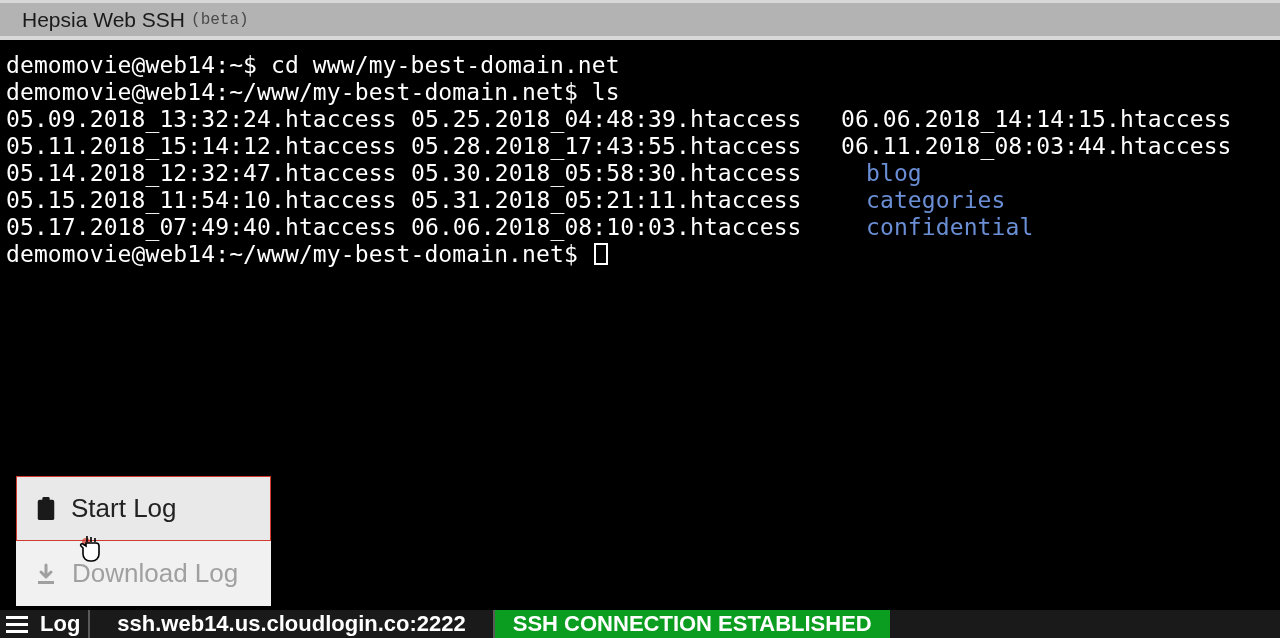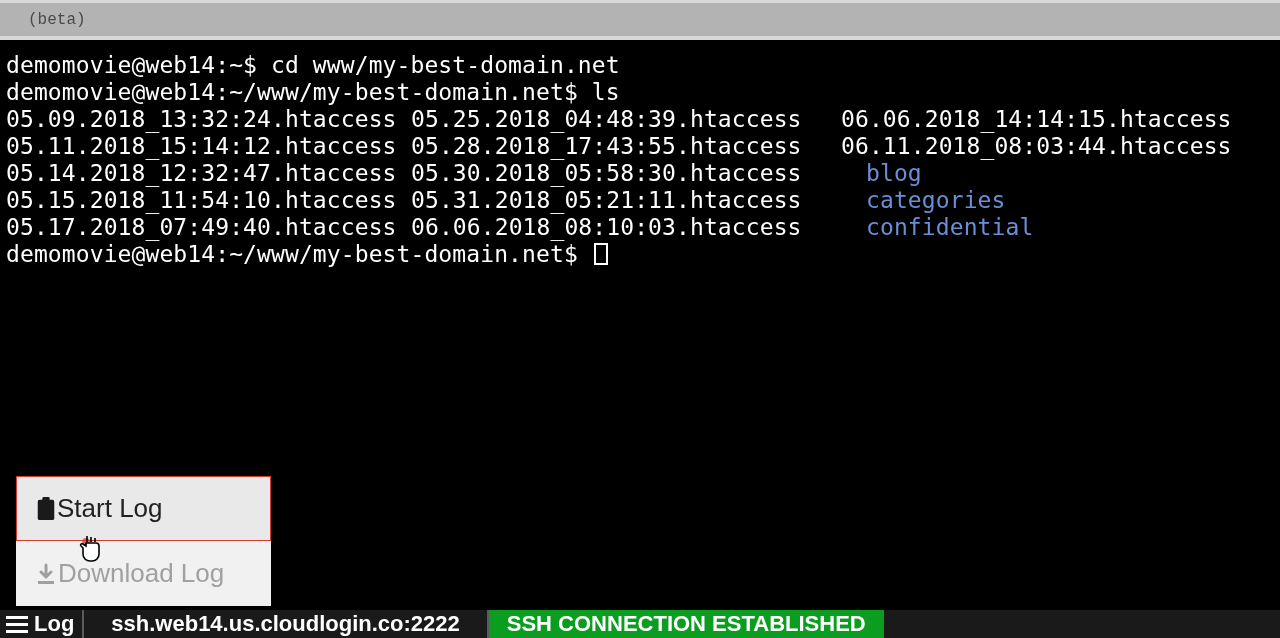--- a/index.html
+++ b/index.html
@@ -72,20 +72,21 @@
     font-family: "Helvetica Neue", Arial, sans-serif;
     box-shadow: 0 0 0 1px rgba(0,0,0,0.15);
   }
   .popup-item {
     display: flex;
     align-items: center;
     height: 65px;
     padding: 0 18px;
     font-size: 26px;
     color: #222;
+    gap: 14px;
   }
   .popup-item.hover {
     background: #e9e9e9;
     border: 1px solid #d23a2f;
   }
   .popup-item.disabled { color: #a0a0a0; }
   .popup-item .lbl { white-space: nowrap; }
 
   .clipboard-icon svg { width: 22px; height: 26px; display:block; }
   .download-icon  svg { width: 24px; height: 24px; display:block; }
@@ -120,37 +121,38 @@
     font-weight: 700;
     color: #fff;
   }
   .status-bar .seg {
     display: flex;
     align-items: center;
     padding: 0 27px;
     border-right: 2px solid #5a5a5a;
     white-space: nowrap;
   }
-  .status-bar .seg.menu { padding: 0 8px 0 6px; gap:6px;}
+  .status-bar .seg.menu { padding: 0 8px 0 6px; gap:12px;}
   .hamburger {
     display:inline-flex; flex-direction:column; justify-content:center;
     gap:4px; width:22px; height:18px;
   }
   .hamburger span{ display:block; height:3px; background:#fff; }
   .status-bar .seg.conn {
     background: #0a9d1f;
     color: #fff;
     border-right: none;
     padding: 12px 18px;
   }
 </style>
 </head>
 <body>
 
 <div class="title-bar">
+  <span class="title-main">Hepsia Web SSH</span>
   <span class="title-sub">(beta)</span>
 </div>
 <div class="title-gap"></div>
 
 <div class="terminal" id="term"><div><span class="prompt">demomovie@web14:~$ </span><span class="cmd">cd www/my-best-domain.net</span></div><div><span class="prompt">demomovie@web14:~/www/my-best-domain.net$ </span><span class="cmd">ls</span></div><div class="row"><span class="col col1">05.09.2018_13:32:24.htaccess</span><span class="col col2">05.25.2018_04:48:39.htaccess</span><span class="col col3">06.06.2018_14:14:15.htaccess</span></div><div class="row"><span class="col col1">05.11.2018_15:14:12.htaccess</span><span class="col col2">05.28.2018_17:43:55.htaccess</span><span class="col col3">06.11.2018_08:03:44.htaccess</span></div><div class="row"><span class="col col1">05.14.2018_12:32:47.htaccess</span><span class="col col2">05.30.2018_05:58:30.htaccess</span><span class="col col3 dir-color">blog</span></div><div class="row"><span class="col col1">05.15.2018_11:54:10.htaccess</span><span class="col col2">05.31.2018_05:21:11.htaccess</span><span class="col col3 dir-color">categories</span></div><div class="row"><span class="col col1">05.17.2018_07:49:40.htaccess</span><span class="col col2">06.06.2018_08:10:03.htaccess</span><span class="col col3 dir-color">confidential</span></div><div><span class="prompt">demomovie@web14:~/www/my-best-domain.net$ </span><span class="cursor-box"></span></div></div>
 
 <div class="popup">
   <div class="popup-item hover">
     <span class="clipboard-icon">
       <svg viewBox="0 0 24 28">

